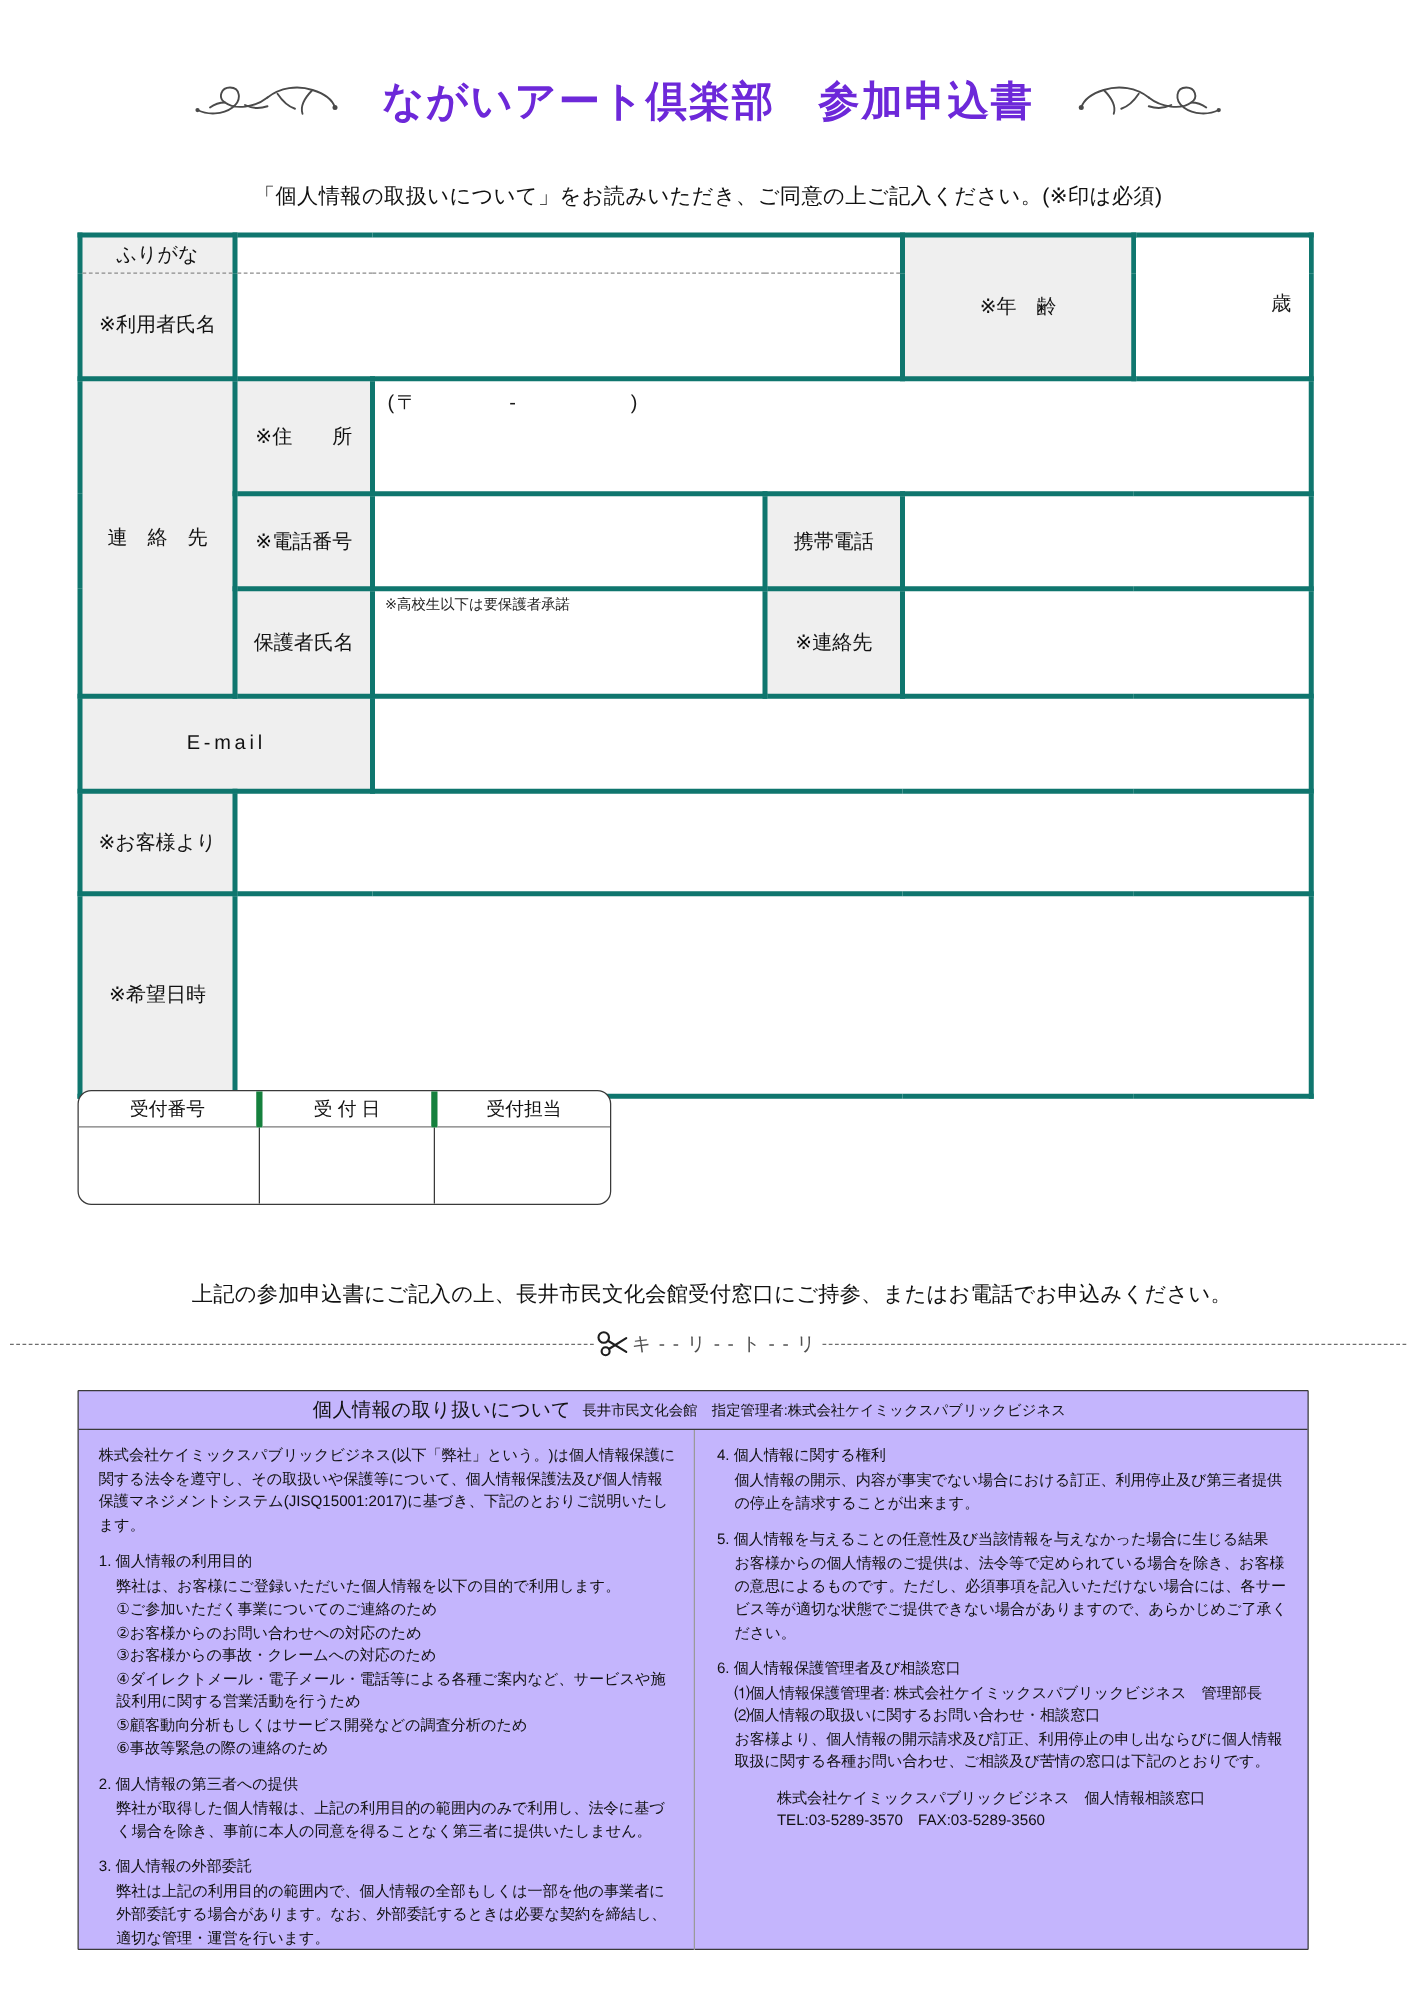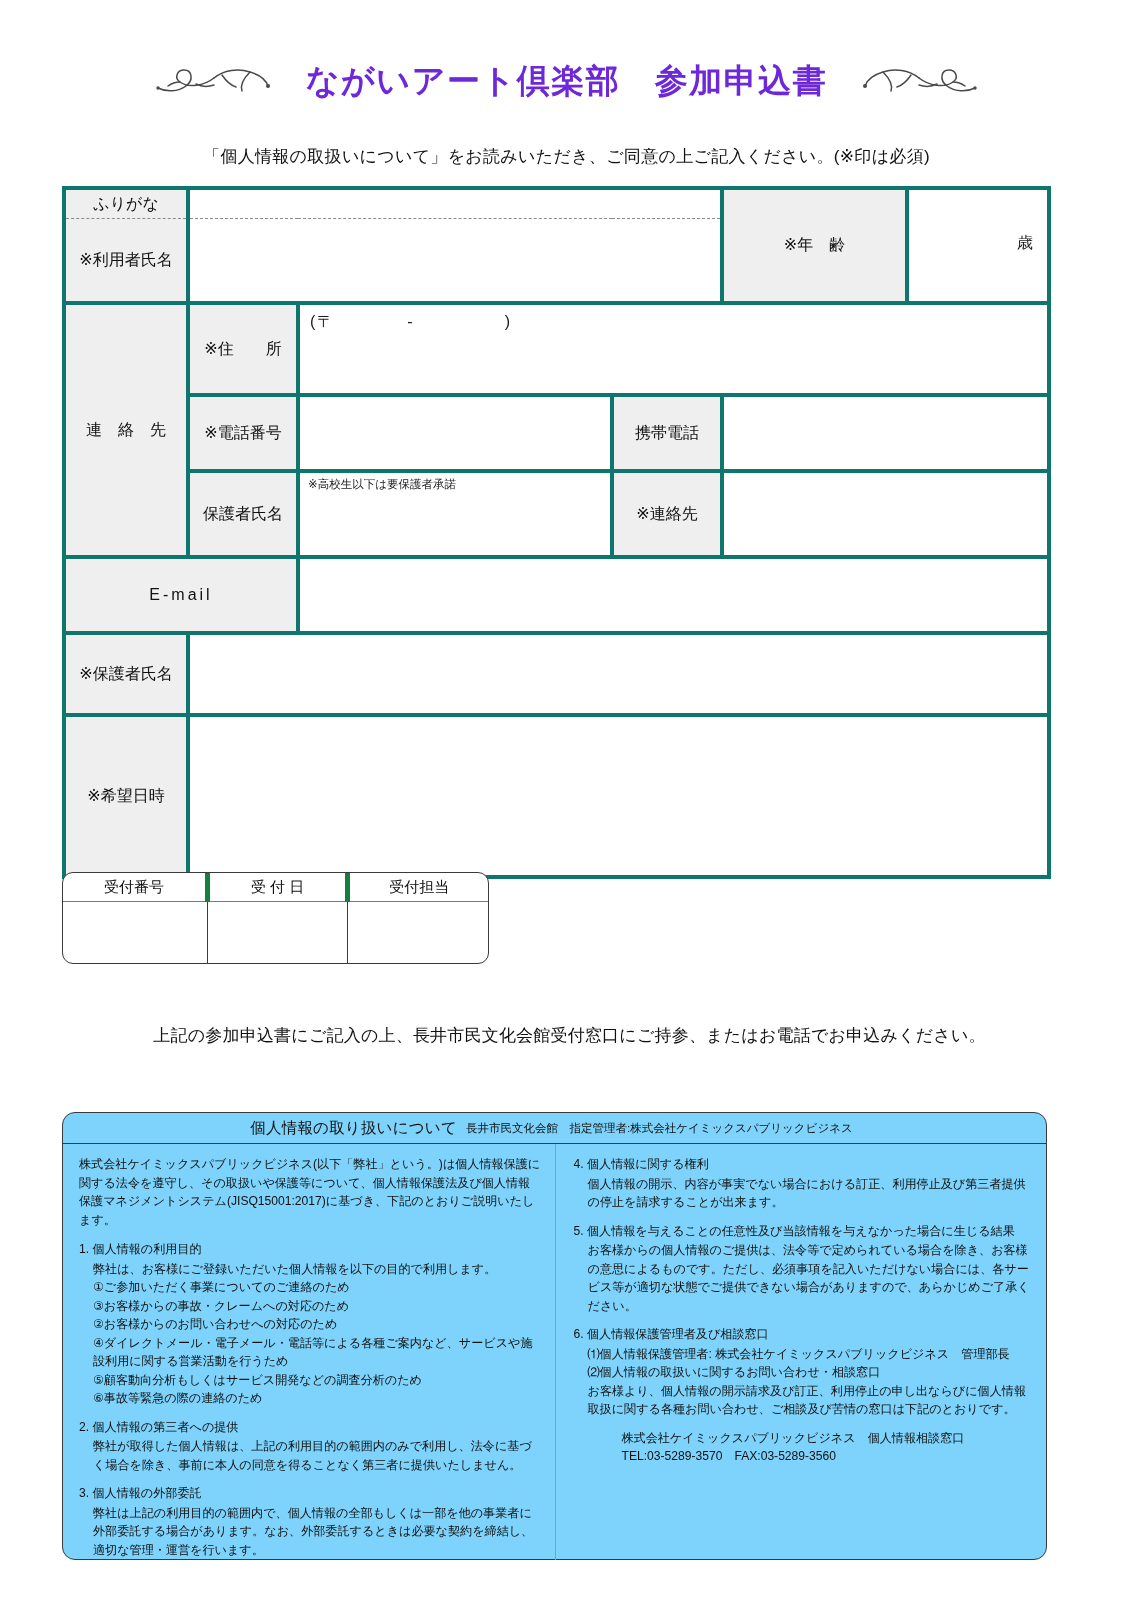--- a/index.html
+++ b/index.html
@@ -103,22 +103,22 @@
   }
   .scissors{width:26px;height:24px;flex:0 0 auto;}
   .cut-text{
     font-size:15px;letter-spacing:1px;color:#4f4f4f;white-space:pre;
     padding:0 3px;
   }
 
   
   .privacy{
     position:absolute;left:62px;top:1112px;width:985px;height:448px;
-    border:1px solid #3a3a3a;border-radius:13px;
-    background:#7dd3fc;box-sizing:border-box;
+    border:1px solid #3a3a3a;border-radius:1px;
+    background:#c4b5fd;box-sizing:border-box;
   }
   .privacy-head{
     height:30px;border-bottom:1px solid #3a3a3a;
     display:flex;align-items:center;justify-content:center;gap:9px;
     padding-right:6px;
   }
   .ph-title{font-size:15.5px;color:#111;letter-spacing:.2px;}
   .ph-sub{font-size:11.5px;color:#111;}
   .privacy-body{
     display:flex;height:416px;box-sizing:border-box;
@@ -219,21 +219,21 @@
         <td class="lbl">※連絡先</td>
         <td class="blank" colspan="2"></td>
       </tr>
 
       <tr>
         <td class="lbl email-lbl" colspan="2" style="height:72px;">E-mail</td>
         <td class="blank" colspan="4"></td>
       </tr>
 
       <tr>
-        <td class="lbl" style="height:78px;">※保護者氏名</td>
+        <td class="lbl" style="height:78px;">※お客様より</td>
         <td class="blank" colspan="5"></td>
       </tr>
 
       <tr>
         <td class="lbl" style="height:158px;">※希望日時</td>
         <td class="blank" colspan="5"></td>
       </tr>
     </tbody>
   </table>
 
@@ -256,41 +256,56 @@
           <td></td>
           <td></td>
           <td></td>
         </tr>
       </tbody>
     </table>
   </div>
 
   <div class="bring-note">上記の参加申込書にご記入の上、長井市民文化会館受付窓口にご持参、またはお電話でお申込みください。</div>
 
+  <div class="cutline">
+    <div class="cut-dash"></div>
+    <div class="cut-mid">
+      <svg class="scissors" viewBox="0 0 26 24">
+        <g fill="none" stroke="#1f1f1f" stroke-width="1.7" stroke-linecap="round">
+          <circle cx="6" cy="7" r="4.2"></circle>
+          <circle cx="7.5" cy="18" r="3.2"></circle>
+          <path d="M9.4 9.6 L24 18.5"></path>
+          <path d="M10.1 16.2 L24 7.5"></path>
+        </g>
+      </svg>
+      <span class="cut-text">キ - - リ - - ト - - リ</span>
+    </div>
+    <div class="cut-dash"></div>
+  </div>
 
   <div class="privacy">
     <div class="privacy-head">
       <span class="ph-title">個人情報の取り扱いについて</span>
       <span class="ph-sub">長井市民文化会館　指定管理者:株式会社ケイミックスパブリックビジネス</span>
     </div>
 
     <div class="privacy-body">
 
       <div class="pcol left">
         <p class="p-lead">株式会社ケイミックスパブリックビジネス(以下「弊社」という。)は個人情報保護に関する法令を遵守し、その取扱いや保護等について、個人情報保護法及び個人情報保護マネジメントシステム(JISQ15001:2017)に基づき、下記のとおりご説明いたします。</p>
 
         <div class="p-sec">
           <p class="p-sec-title">
             <span>1.</span>
             <span>個人情報の利用目的</span>
           </p>
           <p class="p-indent">弊社は、お客様にご登録いただいた個人情報を以下の目的で利用します。</p>
           <p class="p-indent">①ご参加いただく事業についてのご連絡のため</p>
+          <p class="p-indent">②お客様からのお問い合わせへの対応のため</p>
           <p class="p-indent">③お客様からの事故・クレームへの対応のため</p>
-          <p class="p-indent">②お客様からのお問い合わせへの対応のため</p>
           <p class="p-indent">④ダイレクトメール・電子メール・電話等による各種ご案内など、サービスや施設利用に関する営業活動を行うため</p>
           <p class="p-indent">⑤顧客動向分析もしくはサービス開発などの調査分析のため</p>
           <p class="p-indent">⑥事故等緊急の際の連絡のため</p>
         </div>
 
         <div class="p-sec">
           <p class="p-sec-title">
             <span>2.</span>
             <span>個人情報の第三者への提供</span>
           </p>

